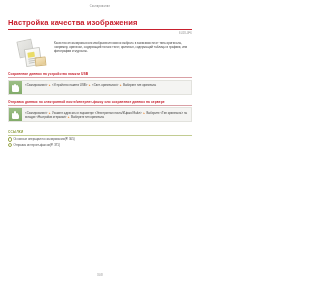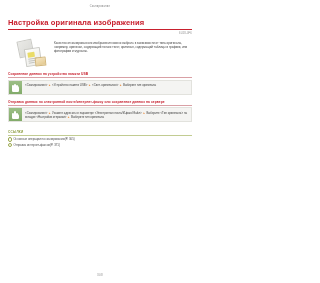--- a/index.html
+++ b/index.html
@@ -184,21 +184,21 @@
   }
 </style>
 </head>
 <body>
 
 <div class="page">
 
   <div class="running-head">Сканирование</div>
 
   <div class="title-wrap">
-    <div class="page-title">Настройка оригинала изображения</div>
+    <div class="page-title">Настройка качества изображения</div>
     <div class="title-rule"></div>
     <div class="doc-code">6UJ8-0F6</div>
   </div>
 
   <div class="intro">
     <div class="intro-fig">
       <div class="doc-sheet sheet-a"></div>
       <div class="doc-sheet sheet-b">
         <span class="swatch"></span>
         <span class="rule" style="top:9px;"></span>

